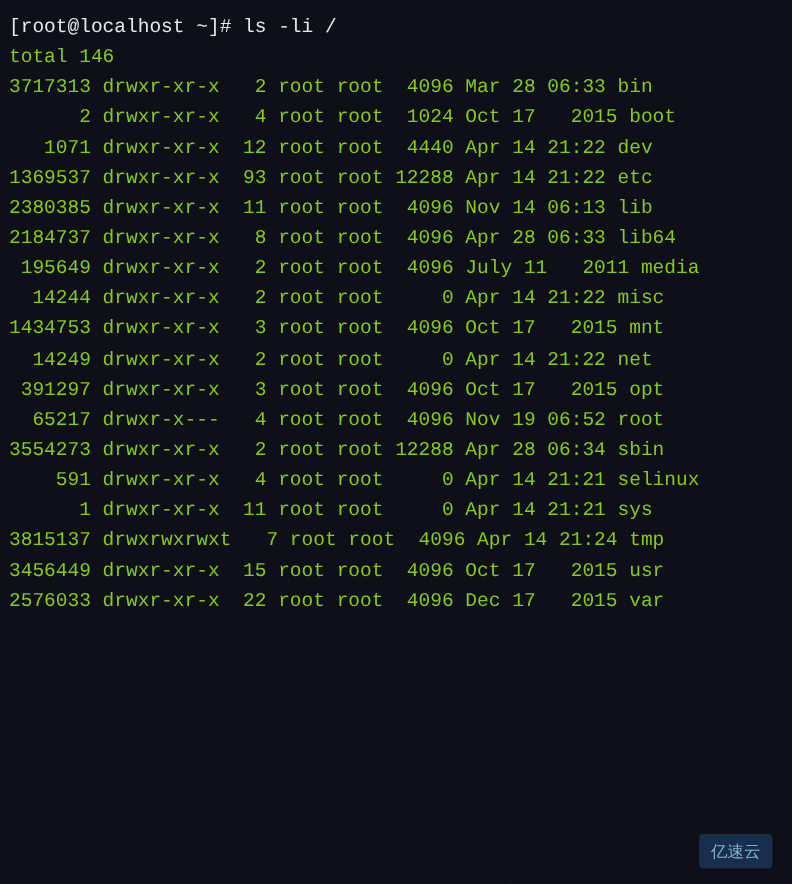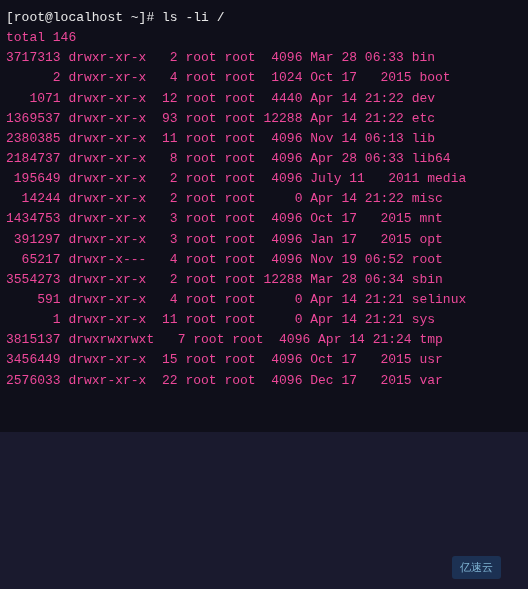--- a/index.html
+++ b/index.html
@@ -14,37 +14,37 @@
       background-color: #1a1a2e;
       font-family: 'Courier New', Courier, monospace;
       font-size: 13px;
       color: #d4d4d4;
       overflow: hidden;
       position: relative;
     }
 
     .terminal {
       width: 528px;
-      height: 432px;
+      height: 589px;
       background-color: #0f0f1a;
       padding: 8px 6px;
       overflow: hidden;
       position: relative;
     }
 
     .terminal-line {
       white-space: pre;
       line-height: 1.55;
-      color: #ec4899;
+      color: #84cc16;
     }
 
     .watermark {
       position: absolute;
       bottom: 10px;
-      right: 27px;
+      right: 13px;
       background-color: rgba(30, 60, 100, 0.7);
       color: #7fb3d3;
       font-size: 11px;
       padding: 4px 8px;
       border-radius: 3px;
       font-family: 'Courier New', Courier, monospace;
     }
 
     .prompt {
       color: #e8e8e8;
@@ -59,23 +59,24 @@
   <div id="terminal-lines">
       <div class="terminal-line">3717313 drwxr-xr-x   2 root root  4096 Mar 28 06:33 bin</div>
       <div class="terminal-line">      2 drwxr-xr-x   4 root root  1024 Oct 17   2015 boot</div>
       <div class="terminal-line">   1071 drwxr-xr-x  12 root root  4440 Apr 14 21:22 dev</div>
       <div class="terminal-line">1369537 drwxr-xr-x  93 root root 12288 Apr 14 21:22 etc</div>
       <div class="terminal-line">2380385 drwxr-xr-x  11 root root  4096 Nov 14 06:13 lib</div>
       <div class="terminal-line">2184737 drwxr-xr-x   8 root root  4096 Apr 28 06:33 lib64</div>
       <div class="terminal-line"> 195649 drwxr-xr-x   2 root root  4096 July 11   2011 media</div>
       <div class="terminal-line">  14244 drwxr-xr-x   2 root root     0 Apr 14 21:22 misc</div>
       <div class="terminal-line">1434753 drwxr-xr-x   3 root root  4096 Oct 17   2015 mnt</div>
-      <div class="terminal-line"> 391297 drwxr-xr-x   3 root root  4096 Jan 17   2015 opt</div>
+      <div class="terminal-line">  14249 drwxr-xr-x   2 root root     0 Apr 14 21:22 net</div>
+      <div class="terminal-line"> 391297 drwxr-xr-x   3 root root  4096 Oct 17   2015 opt</div>
       <div class="terminal-line">  65217 drwxr-x---   4 root root  4096 Nov 19 06:52 root</div>
-      <div class="terminal-line">3554273 drwxr-xr-x   2 root root 12288 Mar 28 06:34 sbin</div>
+      <div class="terminal-line">3554273 drwxr-xr-x   2 root root 12288 Apr 28 06:34 sbin</div>
       <div class="terminal-line">    591 drwxr-xr-x   4 root root     0 Apr 14 21:21 selinux</div>
       <div class="terminal-line">      1 drwxr-xr-x  11 root root     0 Apr 14 21:21 sys</div>
       <div class="terminal-line">3815137 drwxrwxrwxt   7 root root  4096 Apr 14 21:24 tmp</div>
       <div class="terminal-line">3456449 drwxr-xr-x  15 root root  4096 Oct 17   2015 usr</div>
       <div class="terminal-line">2576033 drwxr-xr-x  22 root root  4096 Dec 17   2015 var</div>
     </div>
 </div>
 
 <div class="watermark">亿速云</div>
 

